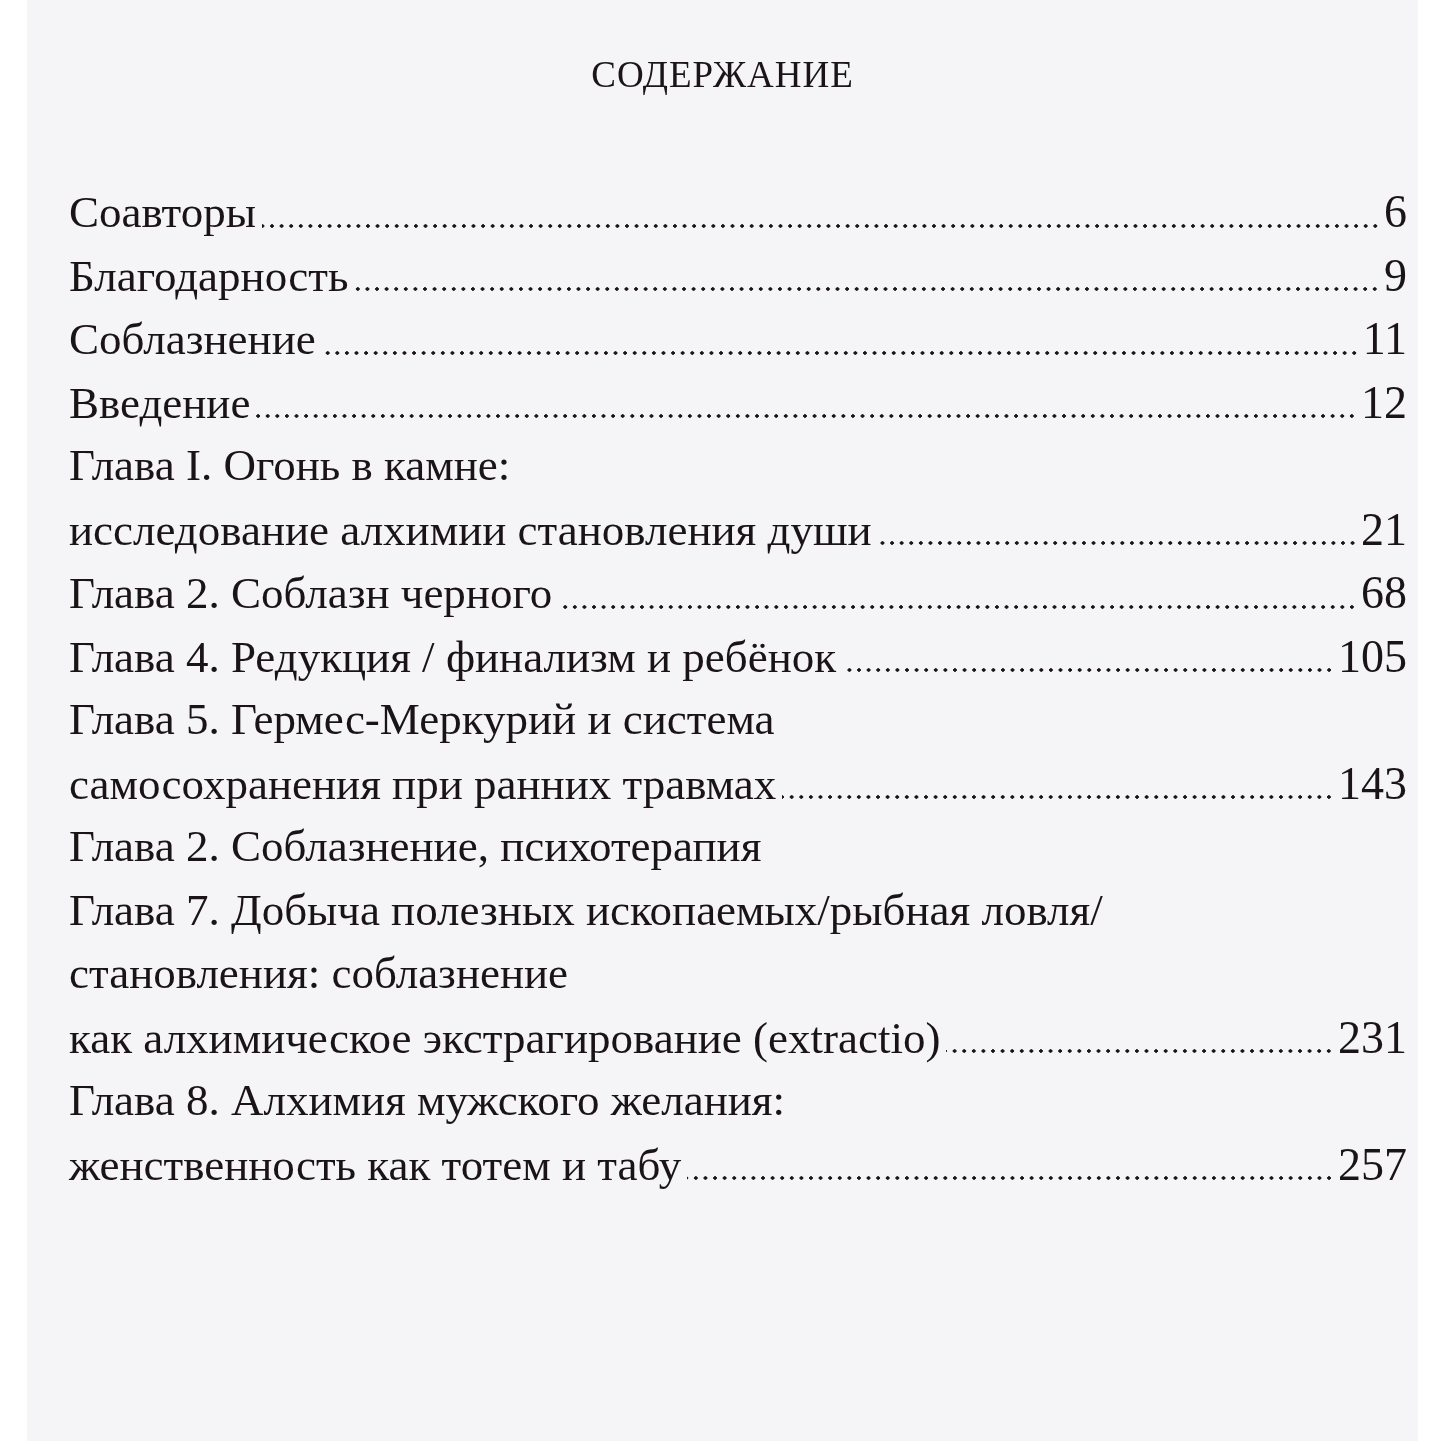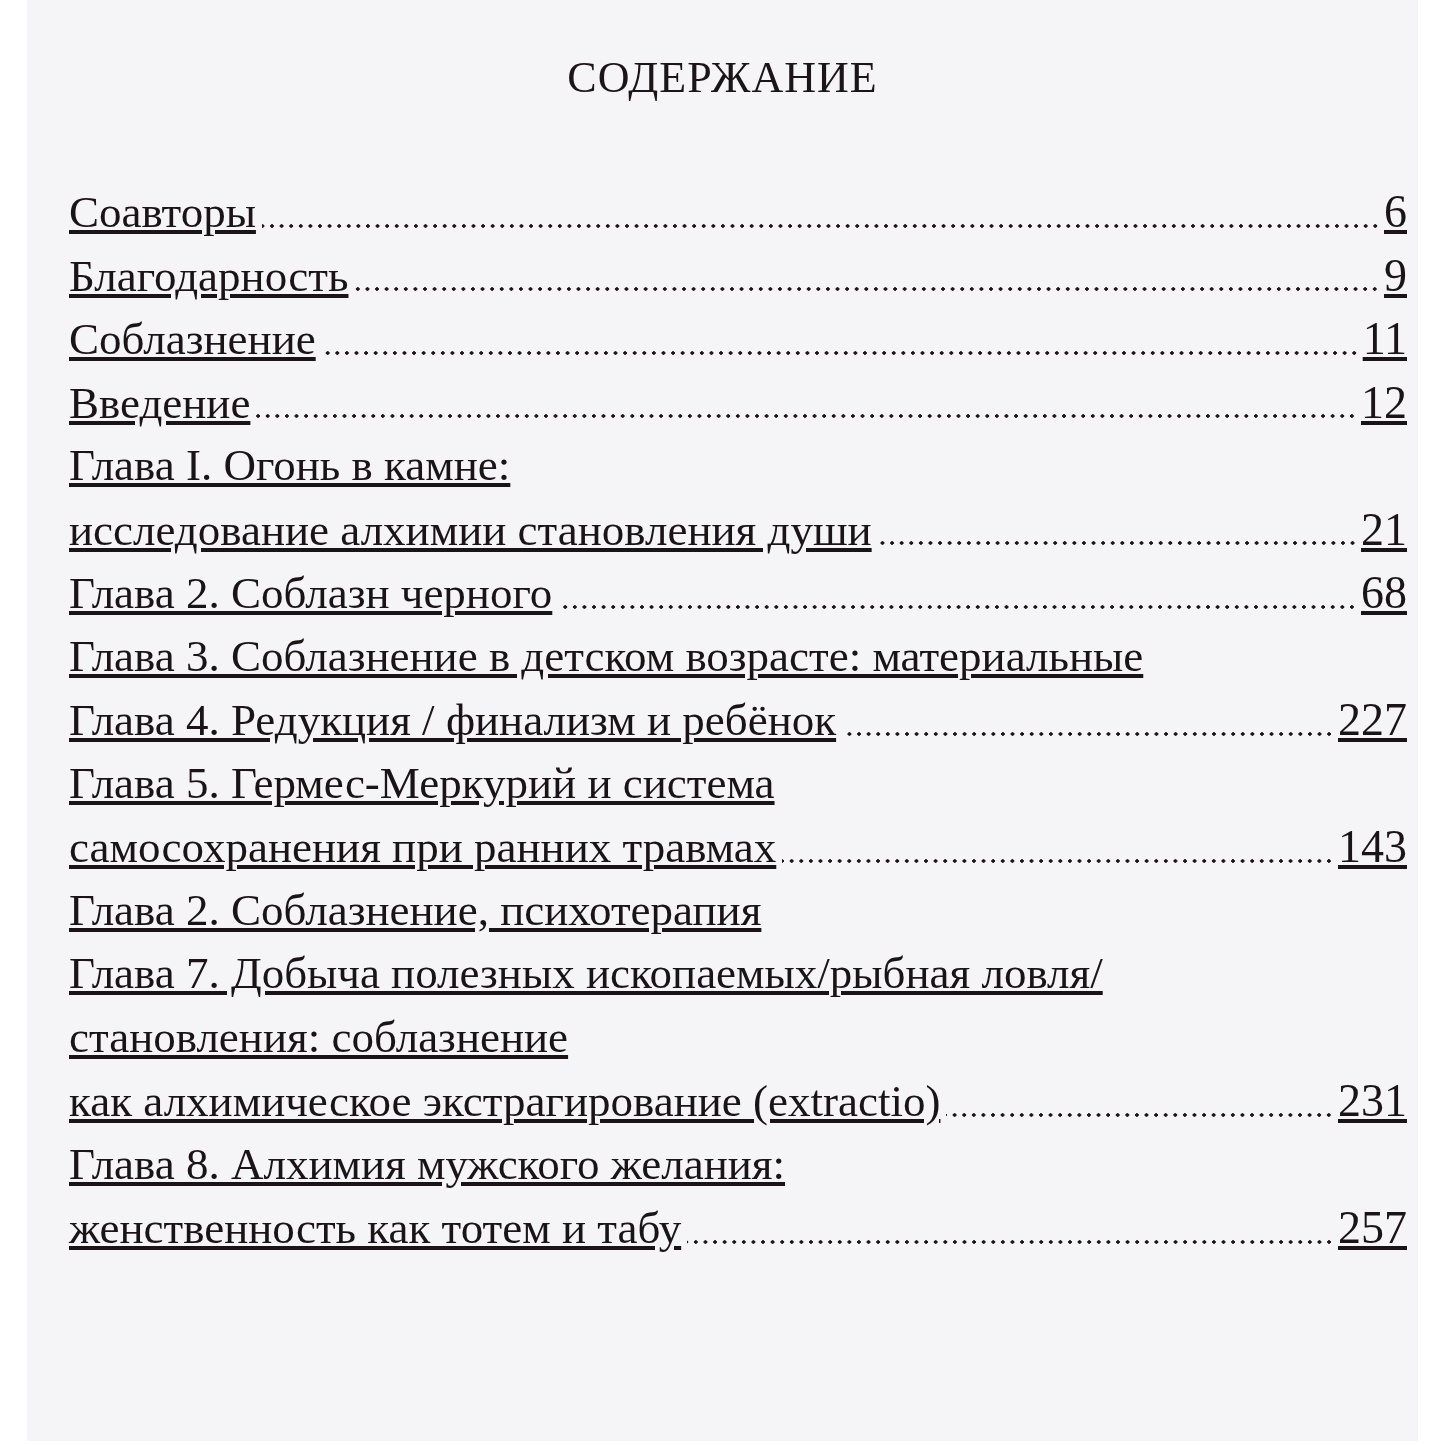--- a/index.html
+++ b/index.html
@@ -22,31 +22,30 @@
       width: 1391px;
       height: 1441px;
       background: #f5f4f7;
     }
     .page-title {
       position: absolute;
       left: 0;
       width: 100%;
       top: 56px;
       text-align: center;
-      font-size: 44px;
+      font-size: 37px;
       letter-spacing: 1px;
       line-height: 1;
       color: #1c1517;
     }
     .toc {
       position: absolute;
       left: 42px;
       top: 180px;
       width: 1338px;
-      text-decoration: underline;
     }
     .toc-line {
       position: relative;
       height: 63.5px;
       font-size: 45px;
       line-height: 63.5px;
       white-space: nowrap;
     }
     .toc-line.with-page {
       display: flex;
@@ -112,28 +111,25 @@
       <span class="toc-leader"></span>
       <span class="toc-page">21</span>
     </div>
 
     <div class="toc-line with-page">
       <span class="toc-text">Глава 2. Соблазн черного</span>
       <span class="toc-leader"></span>
       <span class="toc-page">68</span>
     </div>
 
-    <div class="toc-line">
-      <span class="toc-text">Глава 3. Соблазнение в детском возрасте: материальные</span>
-    </div>
 
     <div class="toc-line with-page">
       <span class="toc-text">Глава 4. Редукция / финализм и ребёнок</span>
       <span class="toc-leader"></span>
-      <span class="toc-page">227</span>
+      <span class="toc-page">105</span>
     </div>
 
     <div class="toc-line">
       <span class="toc-text">Глава 5. Гермес-Меркурий и система</span>
     </div>
     <div class="toc-line with-page">
       <span class="toc-text">самосохранения при ранних травмах</span>
       <span class="toc-leader"></span>
       <span class="toc-page">143</span>
     </div>

